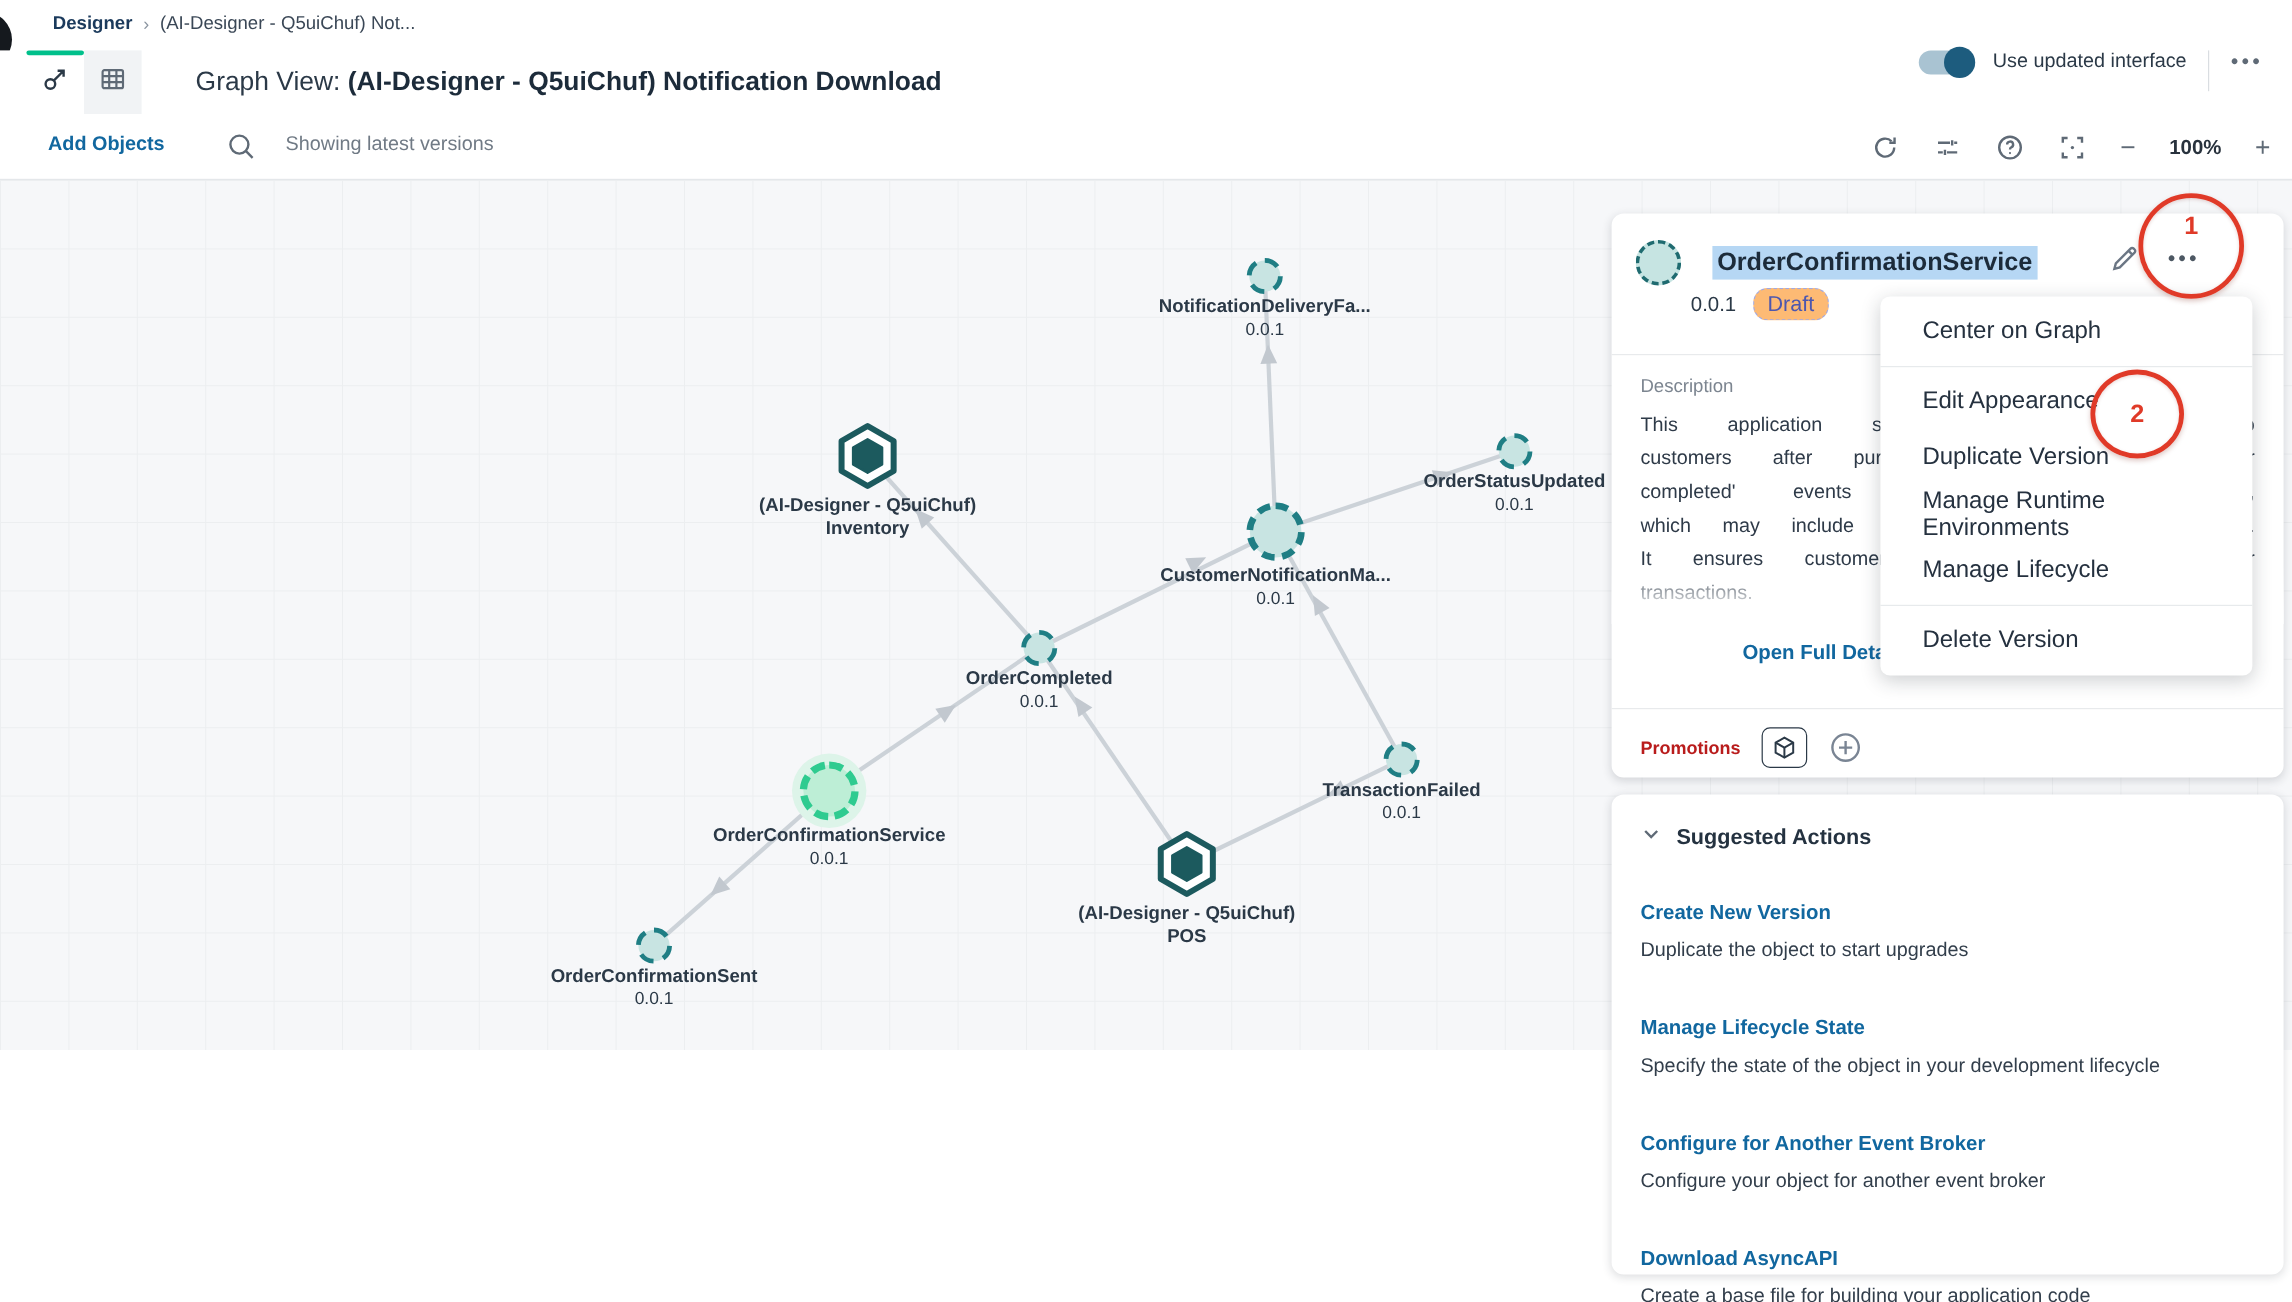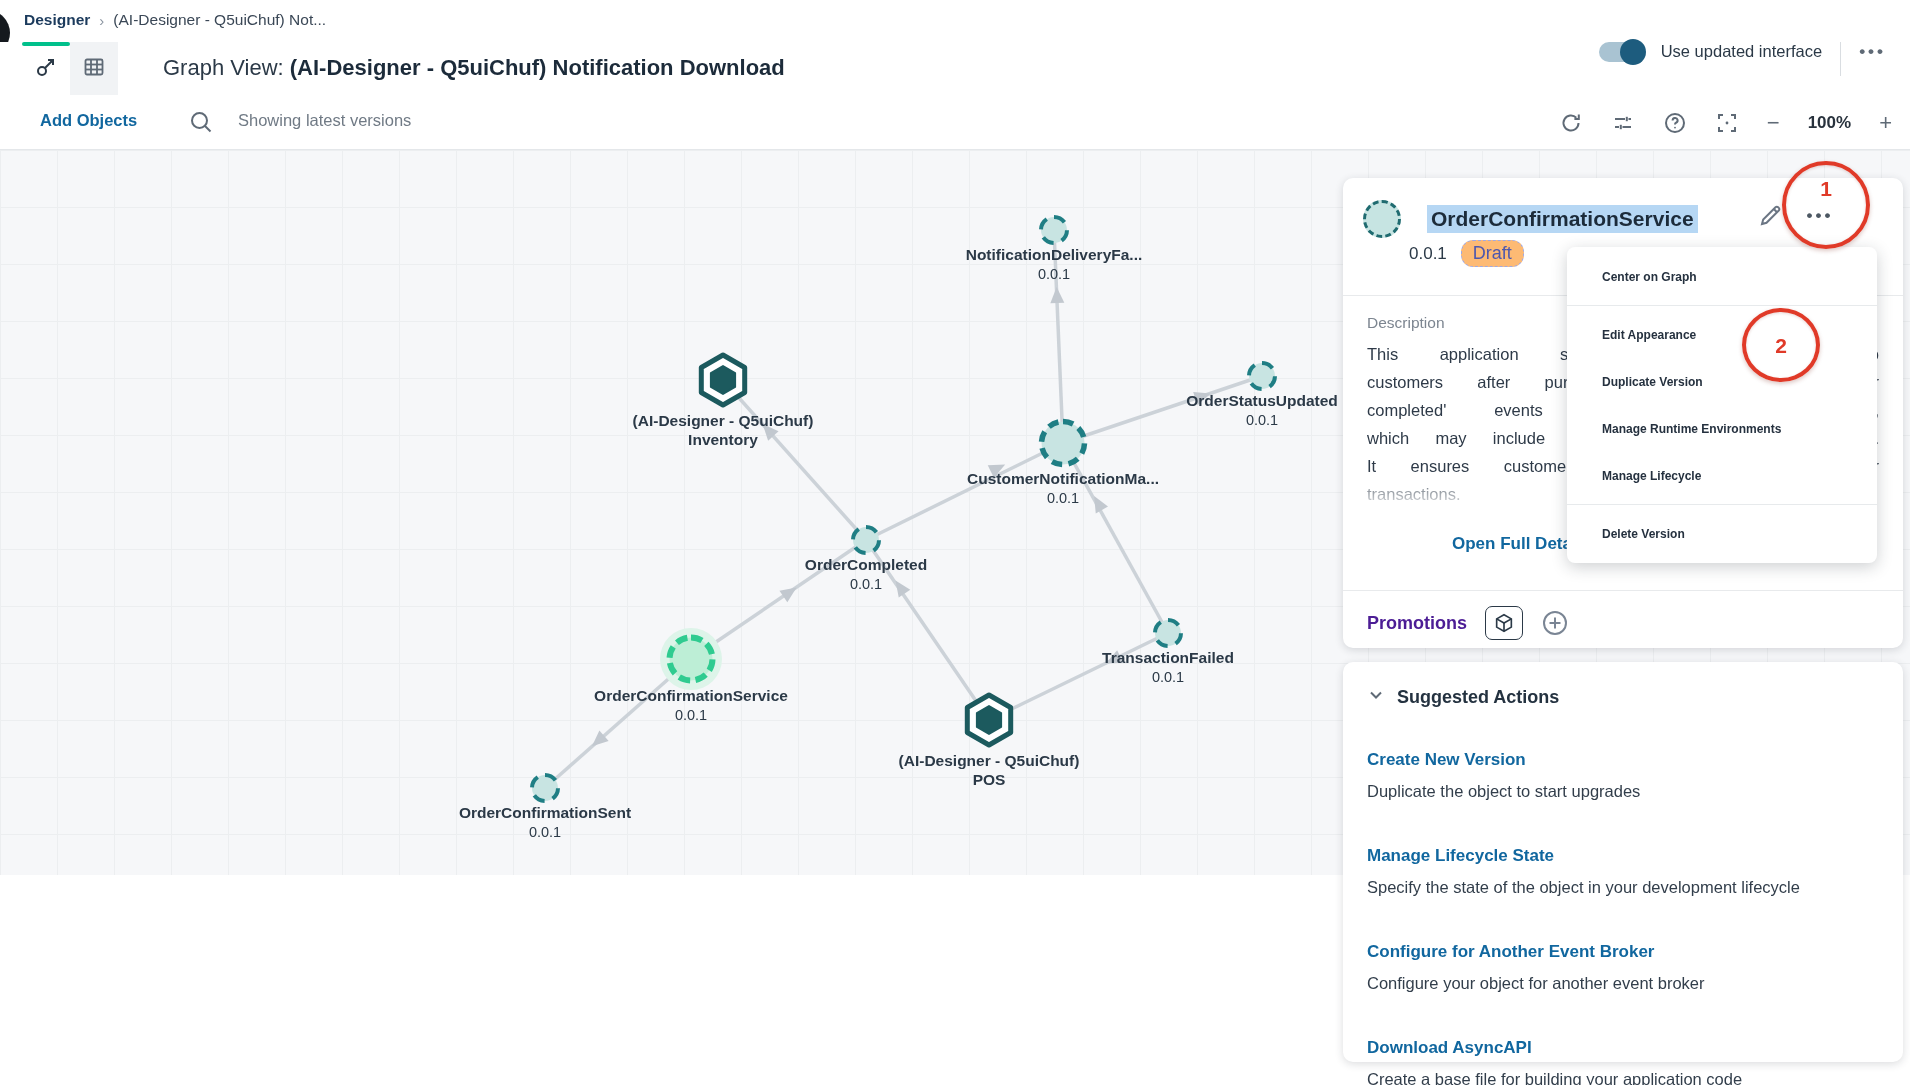--- a/index.html
+++ b/index.html
@@ -3,21 +3,21 @@
 <meta charset="utf-8">
 <style>
   * { margin:0; padding:0; box-sizing:border-box; }
   html,body { width:1910px; height:1085px; overflow:hidden; background:#fff;
     font-family:"Liberation Sans", sans-serif; color:#2b3947; }
   .app { position:relative; width:1910px; height:1085px; }
 
   
   .row-breadcrumb { position:absolute; left:0; top:0; width:100%; height:42px; background:#fff; }
   .avatar-sliver { position:absolute; left:-36px; top:10px; width:46px; height:46px; border-radius:50%; background:#15191e; }
-  .breadcrumb { position:absolute; left:24px; top:11px; font-size:15.5px; display:flex; gap:9px; align-items:center; }
+  .breadcrumb { position:absolute; left:44px; top:11px; font-size:15.5px; display:flex; gap:9px; align-items:center; }
   .crumb-root { font-weight:bold; color:#1b3a5c; }
   .crumb-sep { color:#8a94a0; font-size:15px; }
   .crumb-current { color:#3a4756; }
 
   
   .row-title { position:absolute; left:0; top:42px; width:100%; height:53px; background:#fff; }
   .tabs { position:absolute; left:22px; top:0; height:53px; display:flex; }
   .tab { width:48px; height:53px; display:flex; align-items:center; justify-content:center; position:relative; cursor:pointer; }
   .tab.active::before { content:""; position:absolute; left:0; top:0; width:100%; height:4px; background:#00c08b; border-radius:2px; }
   .tab.inactive { background:#f1f3f5; }
@@ -62,35 +62,35 @@
   .hdr-divider { position:absolute; left:0; top:117px; width:100%; height:1px; background:#e8eaec; }
   .desc-label { position:absolute; left:24px; top:136px; font-size:15.5px; color:#7c8590; }
   .desc-body { position:absolute; left:24px; top:162px; width:512px; font-size:16.5px; color:#2e3a48; line-height:28px; }
   .desc-line { text-align:justify; text-align-last:justify; white-space:nowrap; overflow:hidden; }
   .desc-line.last { text-align-last:left; }
   .desc-fade { position:absolute; left:0px; top:292px; width:100%; height:50px;
     background:linear-gradient(180deg, rgba(255,255,255,0) 0%, #fff 85%); pointer-events:none; }
   .open-full { position:absolute; left:109px; top:356px; font-size:17px; font-weight:bold; color:#11679f; cursor:pointer; }
   .promo-divider { position:absolute; left:0; top:412px; width:100%; height:1px; background:#e8eaec; }
   .promo-row { position:absolute; left:24px; top:428px; display:flex; align-items:center; gap:18px; }
-  .promo-label { font-size:18px; font-weight:bold; color:#4c1d95; }
+  .promo-label { font-size:15px; font-weight:bold; color:#b91c1c; }
   .cube-btn { width:38px; height:34px; border:1.5px solid #2b3947; border-radius:7px; display:flex; align-items:center; justify-content:center; cursor:pointer; background:#fff; }
   .plus-circle-btn { width:28px; height:28px; cursor:pointer; color:#7a8594; }
 
   .card-suggested { left:1343px; top:662px; width:560px; height:400px; z-index:2; padding:24px; }
   .sa-header { display:flex; align-items:center; gap:12px; }
   .sa-title { font-size:18px; font-weight:bold; color:#243240; }
   .sa-action { margin-top:42px; }
   .sa-action .sa-label { font-size:17px; font-weight:bold; color:#11679f; cursor:pointer; }
   .sa-action .sa-desc { margin-top:8px; font-size:16.5px; color:#323e4b; width:478px; line-height:26px; }
 
   
   .context-menu { position:absolute; left:1567px; top:247px; width:310px; background:#fff; border-radius:8px;
     box-shadow:0 4px 16px rgba(30,40,50,.22); z-index:5; padding:6px 0; }
-  .menu-item { height:47px; display:flex; align-items:center; padding-left:35px; font-size:12px; color:#25313f; cursor:pointer;font-weight:bold; }
+  .menu-item { height:47px; display:flex; align-items:center; padding-left:35px; font-size:20px; color:#25313f; cursor:pointer; }
   .menu-divider { height:1px; background:#e7eaec; margin:5px 0; }
 
   
   .anno-circle { position:absolute; border:4.5px solid #e03a28; border-radius:50%; z-index:6;
     box-shadow:0 2px 4px rgba(120,30,20,.25), inset 0 1px 3px rgba(120,30,20,.18); pointer-events:none; }
   .anno-1 { left:1782px; top:161px; width:88px; height:88px; }
   .anno-2 { left:1742px; top:308px; width:78px; height:74px; }
   .anno-num { position:absolute; width:100%; text-align:center; color:#e03a28; font-weight:bold; font-size:21px; }
   .anno-1 .anno-num { top:12px; }
   .anno-2 .anno-num { top:22px; }

